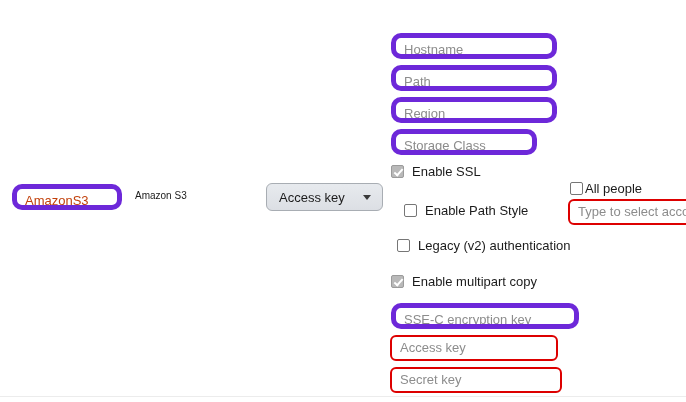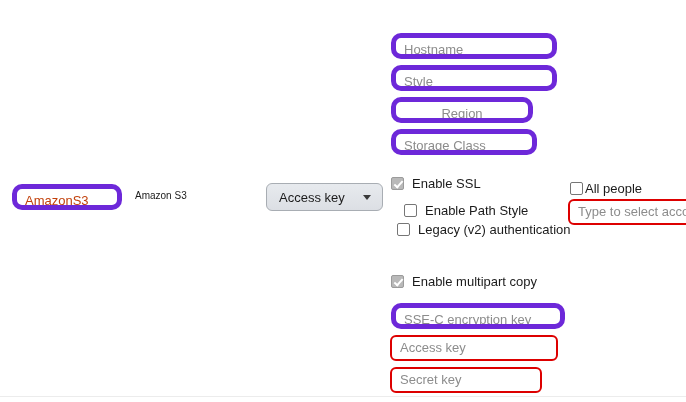--- a/index.html
+++ b/index.html
@@ -148,51 +148,51 @@
   <div class="static-label" style="left:135px; top:190px;">Amazon S3</div>
 
   <div class="dropdown" style="left:266px; top:183px;">
     <span class="dd-label">Access key</span>
     <span class="dd-arrow"></span>
   </div>
 
 
   <div class="field" style="left:391px; top:33px; width:166px;">Hostname</div>
 
-  <div class="field" style="left:391px; top:65px; width:166px;">Style</div>
-
-  <div class="field" style="left:391px; top:97px; width:142px;text-align:center;">Region</div>
+  <div class="field" style="left:391px; top:65px; width:166px;">Path</div>
+
+  <div class="field" style="left:391px; top:97px; width:166px;">Region</div>
 
   <div class="field" style="left:391px; top:129px; width:146px;">Storage Class</div>
 
-  <div class="cbrow" style="left:391px; top:176px;">
+  <div class="cbrow" style="left:391px; top:164px;">
     <span class="cbox checked"></span>
     <span class="cblabel">Enable SSL</span>
   </div>
 
   <div class="cbrow" style="left:391px; top:203px;padding-left:13px;">
     <span class="cbox"></span>
     <span class="cblabel">Enable Path Style</span>
   </div>
 
-  <div class="cbrow" style="left:391px; top:222px;padding-left:6px;">
+  <div class="cbrow" style="left:391px; top:238px;padding-left:6px;">
     <span class="cbox"></span>
     <span class="cblabel">Legacy (v2) authentication</span>
   </div>
 
   <div class="cbrow" style="left:391px; top:274px;">
     <span class="cbox checked"></span>
     <span class="cblabel">Enable multipart copy</span>
   </div>
 
-  <div class="field" style="left:391px; top:303px; width:174px;">SSE-C encryption key</div>
+  <div class="field" style="left:391px; top:303px; width:188px;">SSE-C encryption key</div>
 
   <div class="field red" style="left:390px; top:335px; width:168px;">Access key</div>
 
-  <div class="field red" style="left:390px; top:367px; width:152px;">Secret key</div>
+  <div class="field red" style="left:390px; top:367px; width:172px;">Secret key</div>
 
   <div class="cbrow tight" style="left:570px; top:181px;">
     <span class="cbox"></span>
     <span class="cblabel">All people</span>
   </div>
 
   <div class="field red" style="left:568px; top:199px; width:140px;">Type to select acco</div>
 
   <div class="divider" style="top:396px;"></div>
 

